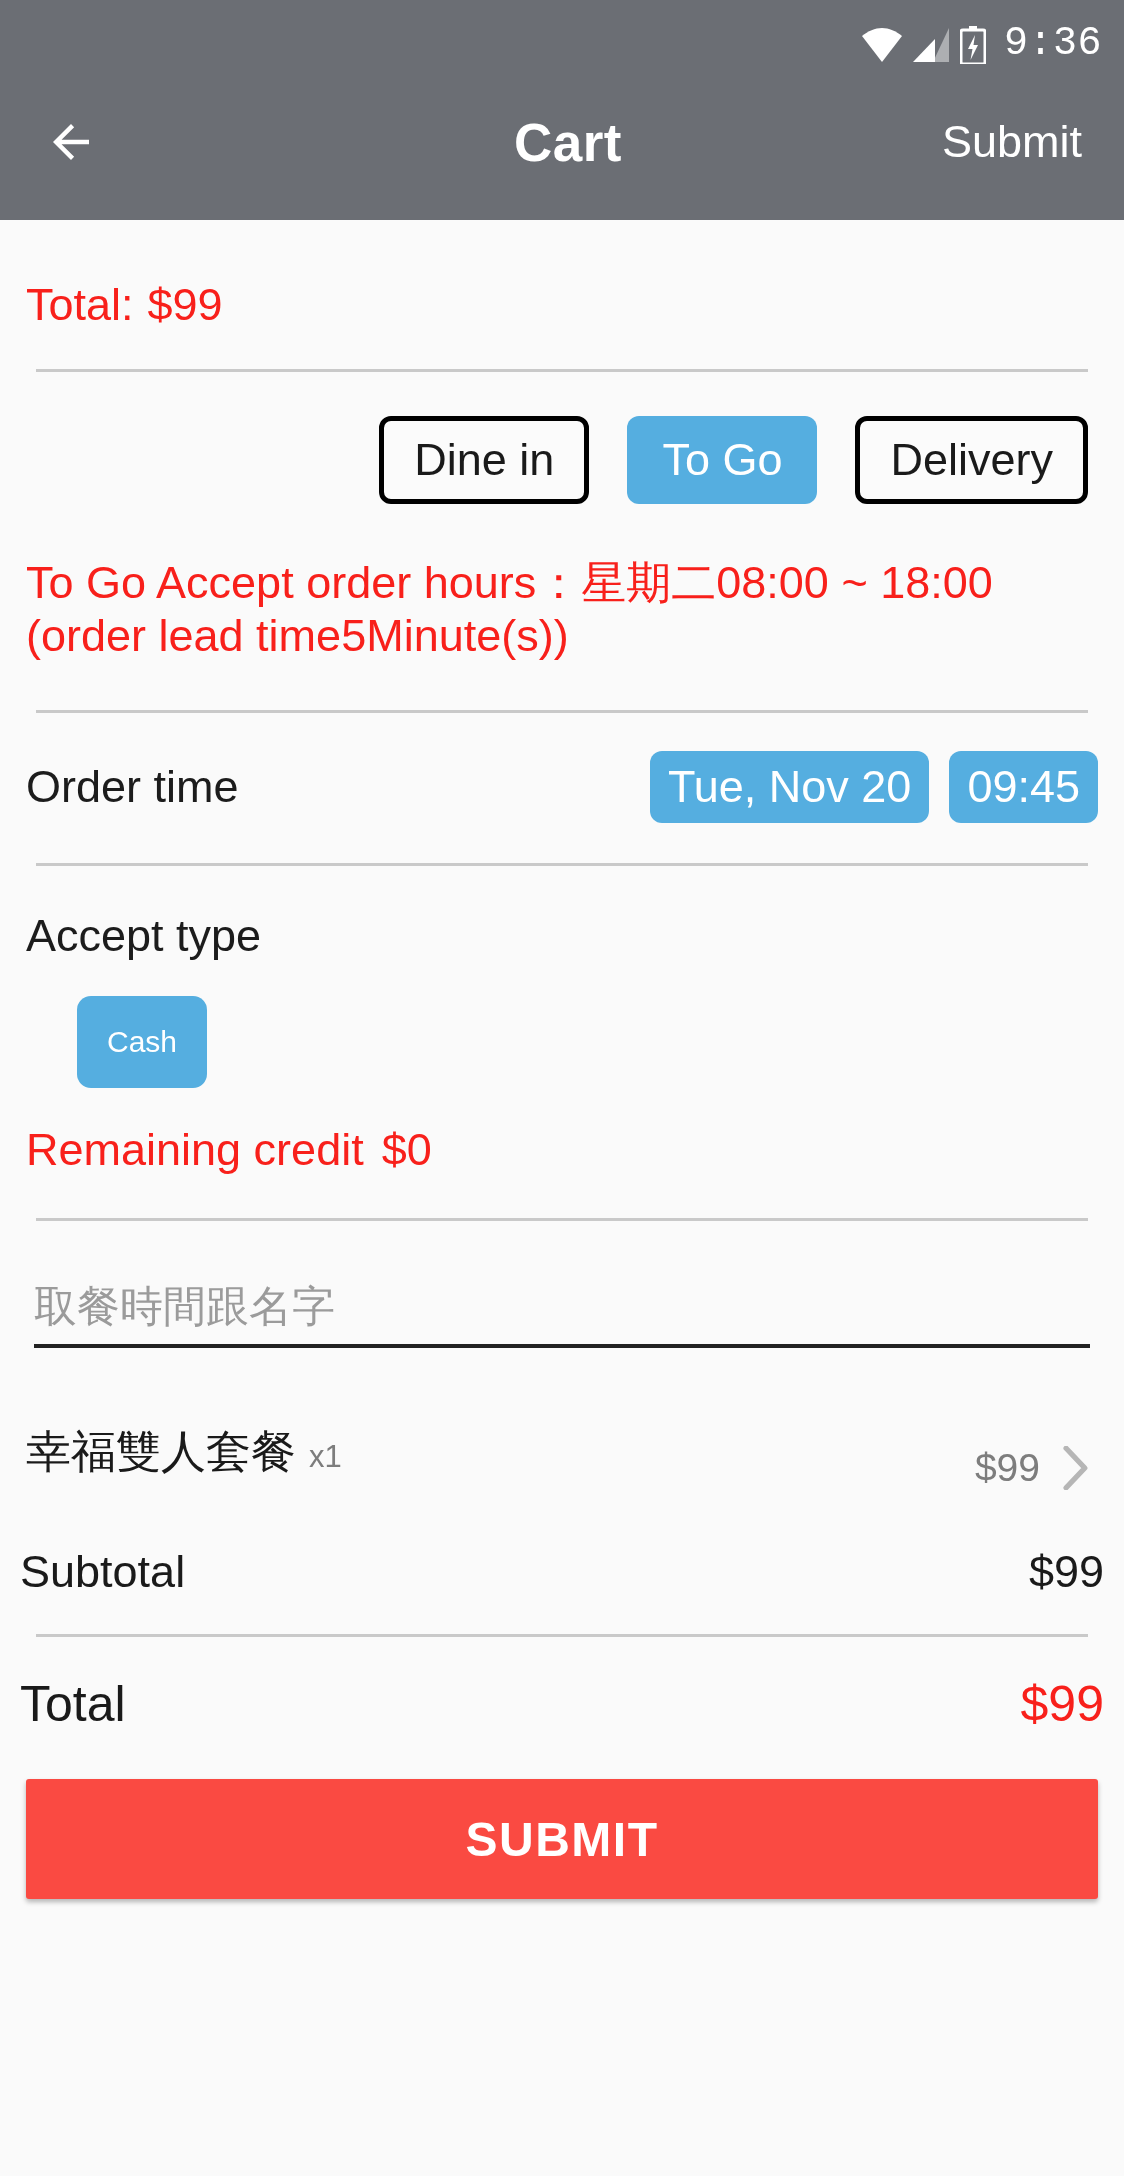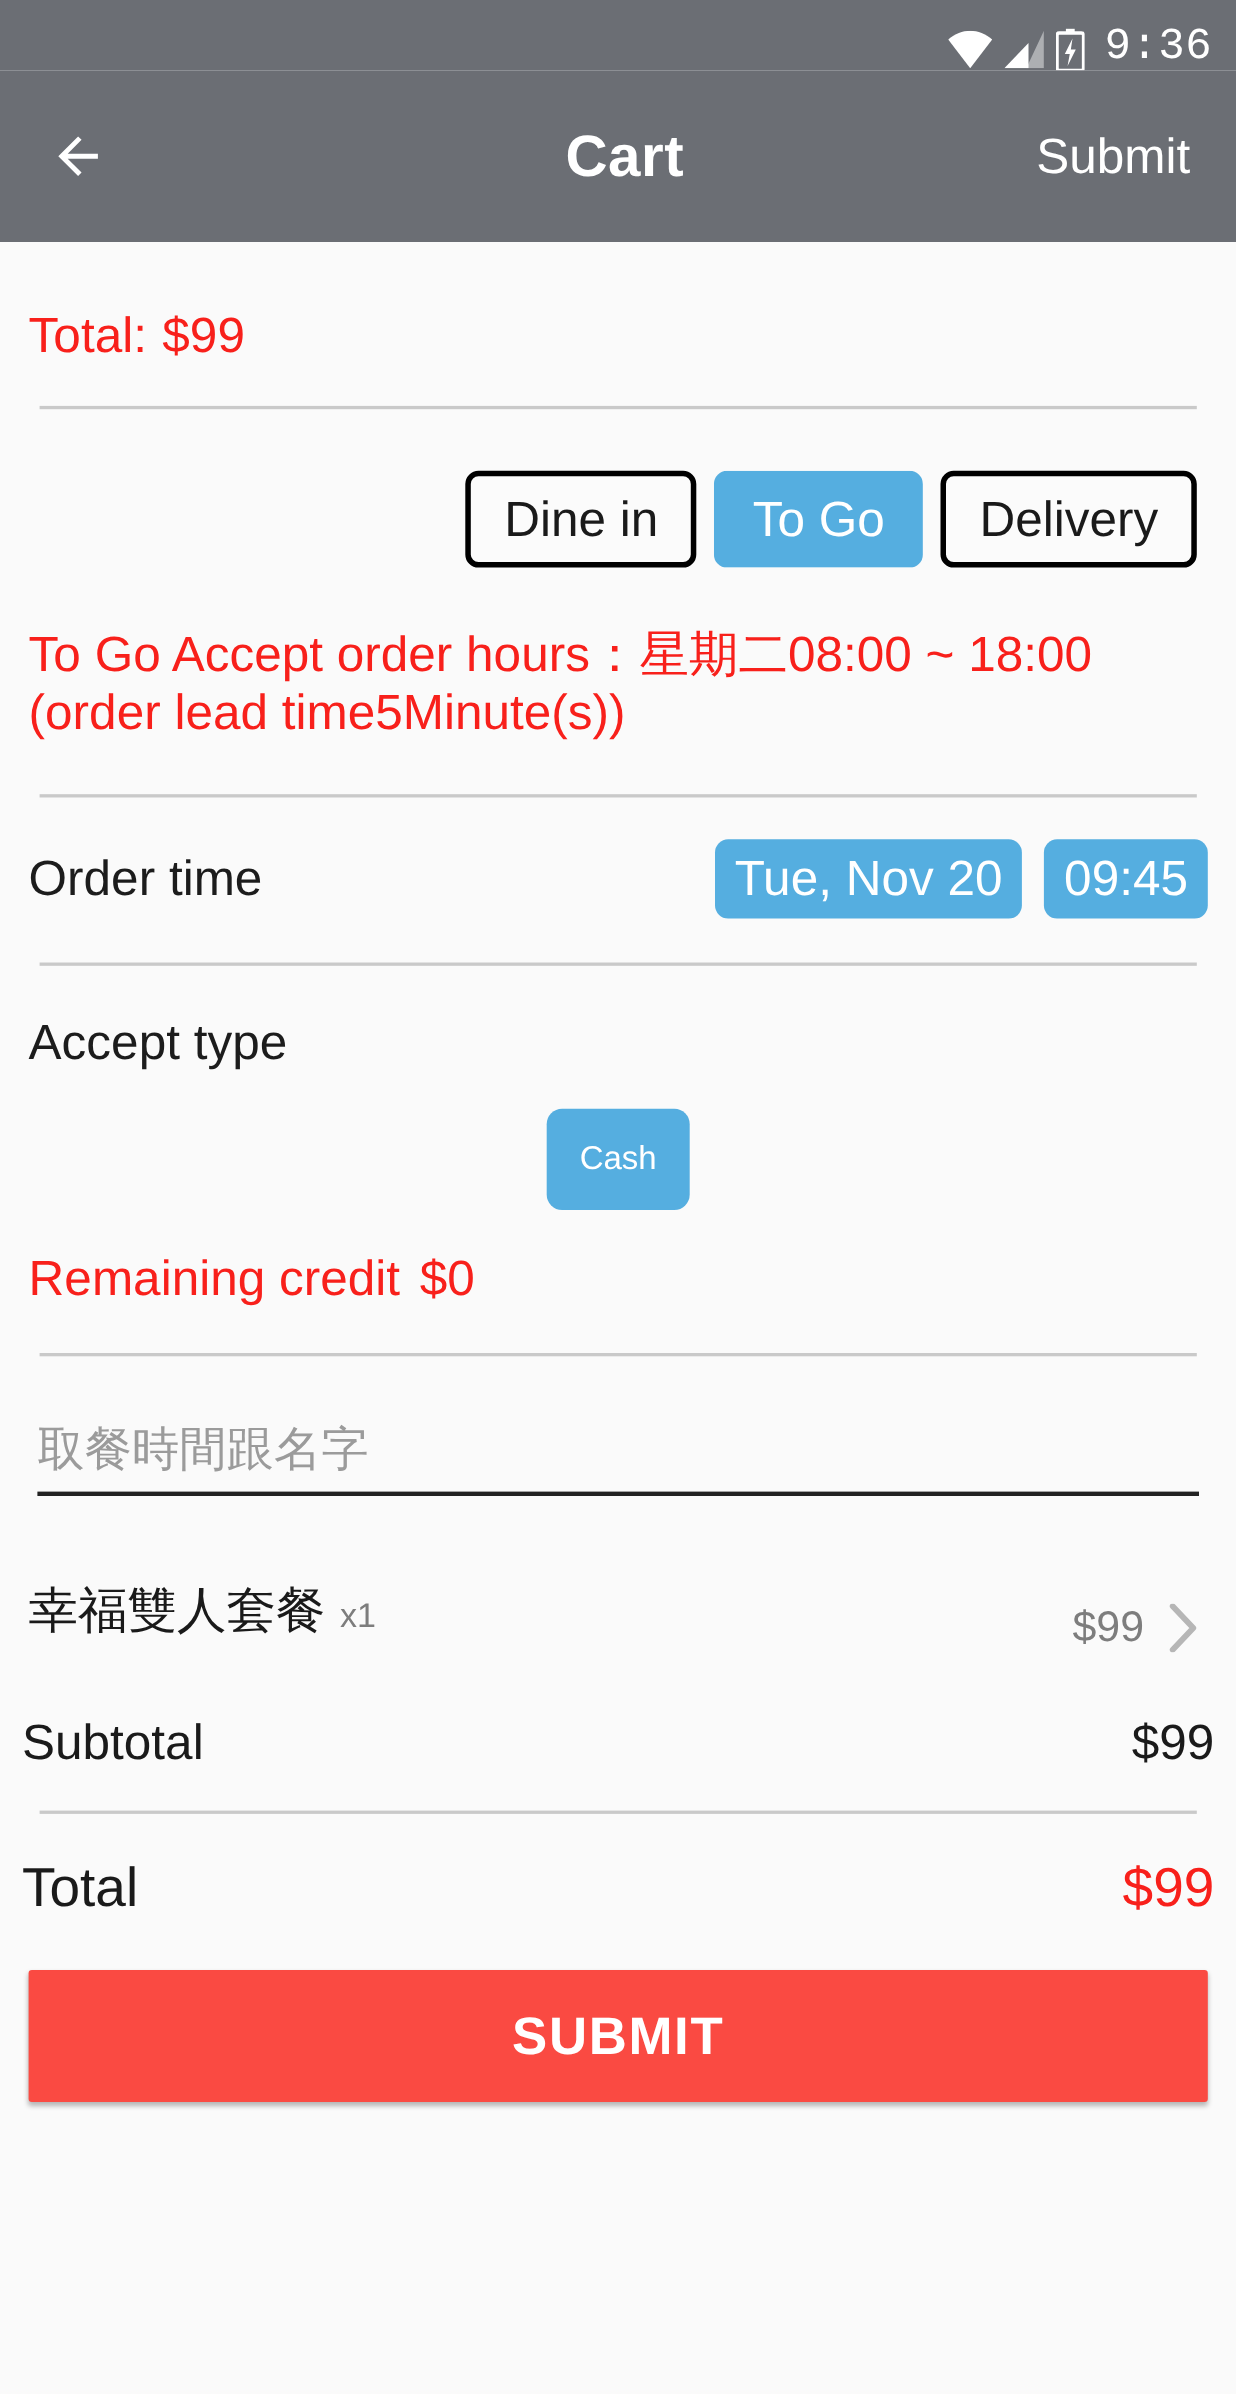--- a/index.html
+++ b/index.html
@@ -91,23 +91,22 @@
     padding:62px 26px 0 26px;
     line-height:1;
   }
   .total-top .amt { margin-left:14px; }
 
   
   .type-row {
     display:flex;
     justify-content:flex-end;
     align-items:center;
-    gap:16px;
+    gap:38px;
     padding:44px 36px 0 36px;
-    margin-top:12px;
   }
   .type-btn {
     font-size:45px;
     padding:14px 30px;
     border-radius:12px;
     line-height:1.12;
     white-space:nowrap;
   }
   .type-btn.outline {
     border:5px solid #000000;
@@ -140,21 +139,21 @@
     background:#55aee0;
     color:#ffffff;
     font-size:45px;
     padding:11px 18px;
     border-radius:12px;
     line-height:1.12;
     white-space:nowrap;
   }
 
   .pay-label { font-size:45px; color:#1c1c1c; padding:0 26px; }
-  .cash-wrap { display:flex; justify-content:center; padding:0 34px; }
+  .cash-wrap { display:flex; justify-content:flex-start; padding:0 34px;margin-left:43px; }
   .cash-btn {
     background:#55aee0;
     color:#ffffff;
     font-size:30px;
     border-radius:14px;
     width:130px; height:92px;
     display:flex; align-items:center; justify-content:center;
   }
 
   .credit {

